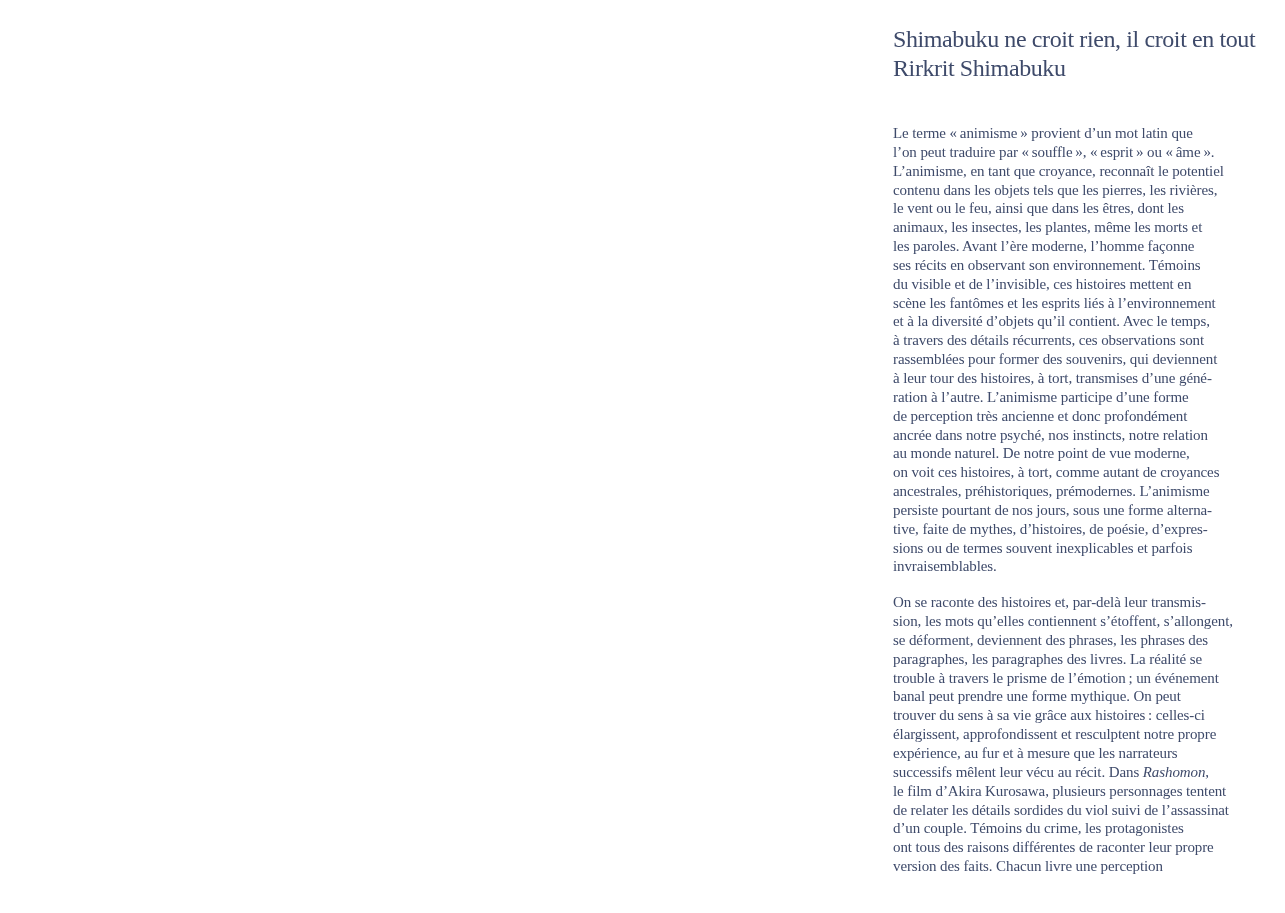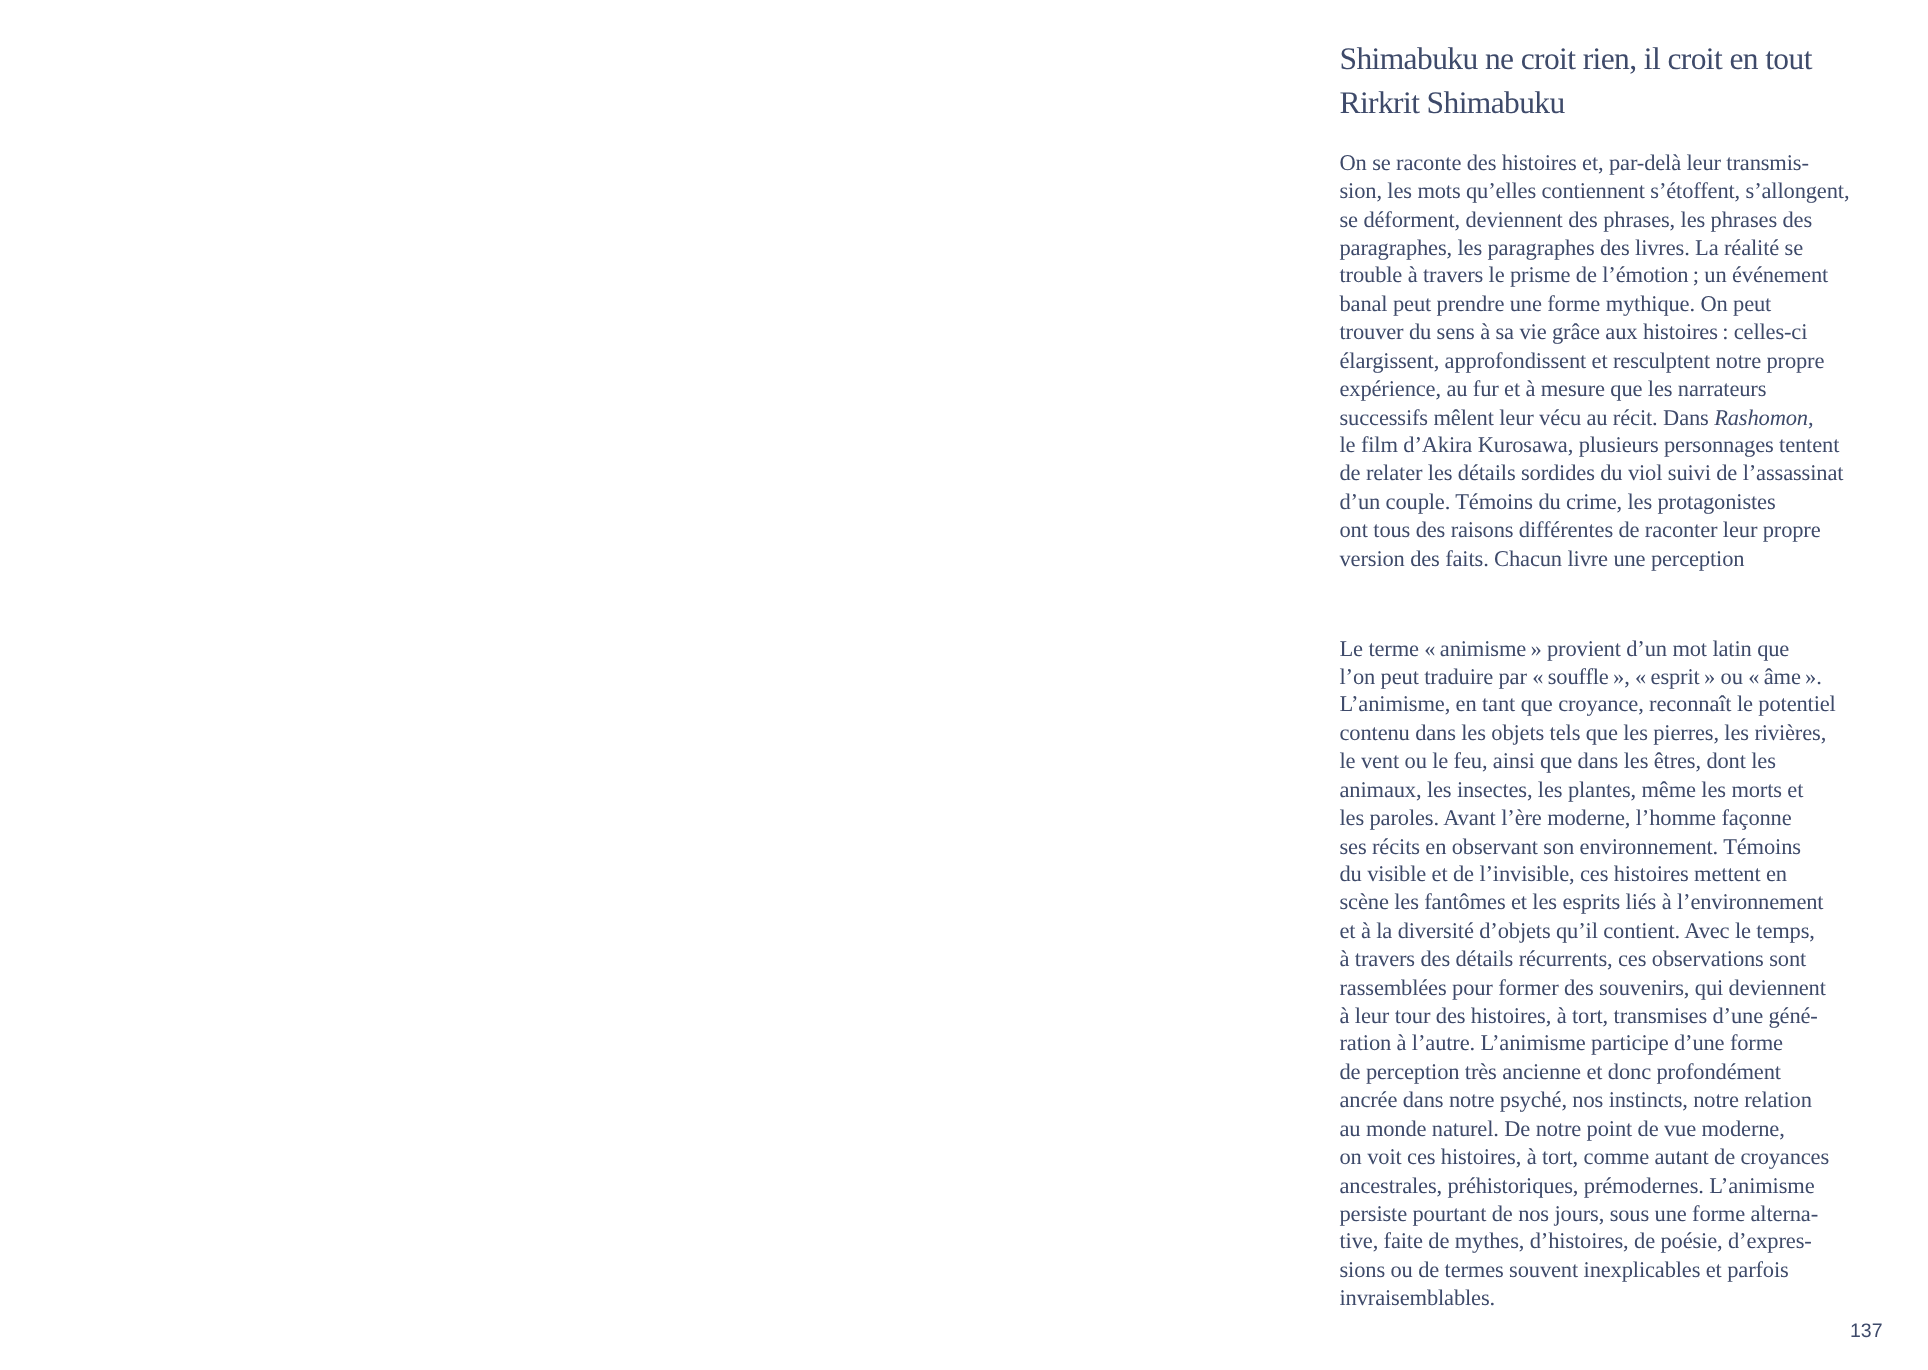--- a/index.html
+++ b/index.html
@@ -14,21 +14,21 @@
   }
   .page { position: absolute; inset: 0; background: #ffffff; }
   .left-page { position: absolute; left: 0; top: 0; width: 642px; height: 913px; }
   .text-column {
     position: absolute;
     left: 893px;
     top: 25px;
     width: 368px;
   }
   .title, .author {
-    font-size: 21px;
+    font-size: 24px;
     line-height: 29px;
     font-weight: normal;
     letter-spacing: -0.4px;
     margin: 0;
     white-space: pre;
   }
   .para {
     margin: 0;
     font-size: 15px;
     line-height: 18.85px;
@@ -51,36 +51,20 @@
 </head>
 <body style="color: rgb(62, 74, 106); background: rgb(255, 255, 255);">
 
 <div class="page">
   <div class="left-page"></div>
 
   <div class="text-column">
     <h1 class="title">Shimabuku ne croit rien, il croit en tout</h1>
     <div class="author">Rirkrit Shimabuku</div>
 
-    <p class="para para-second"><span>On se raconte des histoires et, par-delà leur transmis-
-sion, les mots qu’elles contiennent s’étoffent, s’allongent,
-se déforment, deviennent des phrases, les phrases des
-paragraphes, les paragraphes des livres. La réalité se
-trouble à travers le prisme de l’émotion ; un événement
-banal peut prendre une forme mythique. On peut
-trouver du sens à sa vie grâce aux histoires : celles-ci
-élargissent, approfondissent et resculptent notre propre
-expérience, au fur et à mesure que les narrateurs
-successifs mêlent leur vécu au récit. Dans </span><em>Rashomon</em><span>,
-le film d’Akira Kurosawa, plusieurs personnages tentent
-de relater les détails sordides du viol suivi de l’assassinat
-d’un couple. Témoins du crime, les protagonistes
-ont tous des raisons différentes de raconter leur propre
-version des faits. Chacun livre une perception</span></p>
-
     <p class="para para-first">Le terme « animisme » provient d’un mot latin que
 l’on peut traduire par « souffle », « esprit » ou « âme ».
 L’animisme, en tant que croyance, reconnaît le potentiel
 contenu dans les objets tels que les pierres, les rivières,
 le vent ou le feu, ainsi que dans les êtres, dont les
 animaux, les insectes, les plantes, même les morts et
 les paroles. Avant l’ère moderne, l’homme façonne
 ses récits en observant son environnement. Témoins
 du visible et de l’invisible, ces histoires mettent en
 scène les fantômes et les esprits liés à l’environnement
@@ -91,16 +75,31 @@
 ration à l’autre. L’animisme participe d’une forme
 de perception très ancienne et donc profondément
 ancrée dans notre psyché, nos instincts, notre relation
 au monde naturel. De notre point de vue moderne,
 on voit ces histoires, à tort, comme autant de croyances
 ancestrales, préhistoriques, prémodernes. L’animisme
 persiste pourtant de nos jours, sous une forme alterna-
 tive, faite de mythes, d’histoires, de poésie, d’expres-
 sions ou de termes souvent inexplicables et parfois
 invraisemblables.</p>
+
+    <p class="para para-second"><span>On se raconte des histoires et, par-delà leur transmis-
+sion, les mots qu’elles contiennent s’étoffent, s’allongent,
+se déforment, deviennent des phrases, les phrases des
+paragraphes, les paragraphes des livres. La réalité se
+trouble à travers le prisme de l’émotion ; un événement
+banal peut prendre une forme mythique. On peut
+trouver du sens à sa vie grâce aux histoires : celles-ci
+élargissent, approfondissent et resculptent notre propre
+expérience, au fur et à mesure que les narrateurs
+successifs mêlent leur vécu au récit. Dans </span><em>Rashomon</em><span>,
+le film d’Akira Kurosawa, plusieurs personnages tentent
+de relater les détails sordides du viol suivi de l’assassinat
+d’un couple. Témoins du crime, les protagonistes
+ont tous des raisons différentes de raconter leur propre
+version des faits. Chacun livre une perception</span></p>
   </div>
 
-  <div class="folio">137</div>
 </div>
 
 </body></html>

